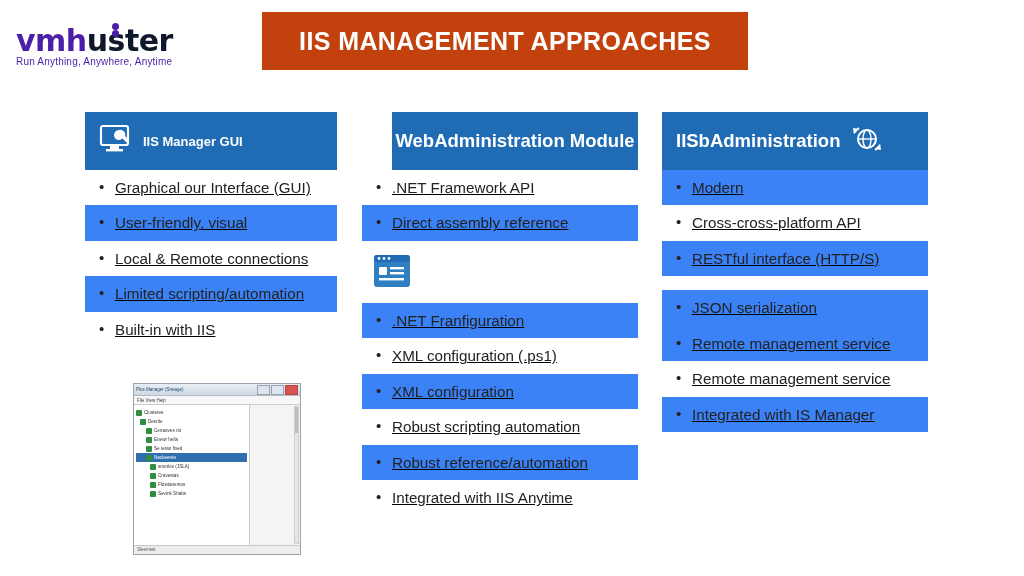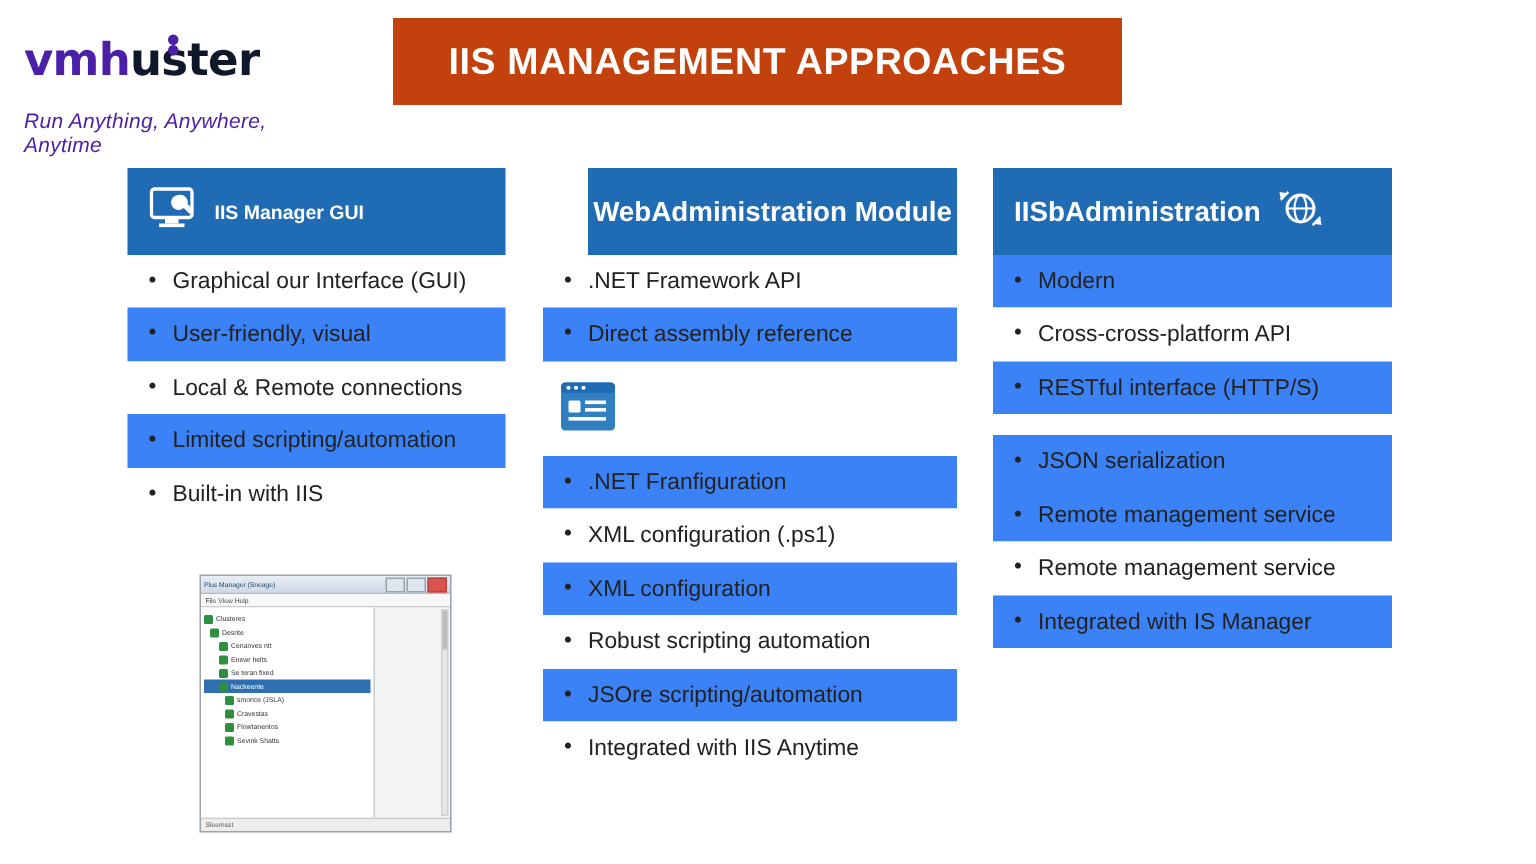--- a/index.html
+++ b/index.html
@@ -44,24 +44,23 @@
   #logo .umlaut i {
     display: block;
     float: left;
     width: 7px;
     height: 7px;
     margin-right: 5px;
     border-radius: 50%;
     background: #4b1fa8;
   }
   #logo .logo-tag {
-    margin-top: 16px;
-    font-size: 14px;
+    margin-top: 0;
+    font-size: 10px;
     color: #4b1fa8;
-    font-style: italic;
     letter-spacing: 0.2px;
   }
 
   
   #title-banner {
     position: absolute;
     left: 262px;
     top: 12px;
     width: 486px;
     height: 58px;
@@ -104,20 +103,21 @@
   #col-2 .col-header { justify-content: center; margin-left: 30px; }
   #col-1 .col-header .hdr-text { font-size: 13px; }
 
   .hdr-icon { flex: 0 0 auto; display: block; }
 
   
   .bullet-list {
     list-style: none;
     margin: 0;
     padding: 0;
+    text-decoration: underline;
   }
   .bullet-list li {
     position: relative;
     font-size: 15.2px;
     color: #222222;
     padding: 9px 8px 9px 30px;
     box-sizing: border-box;
     line-height: 1.15;
     background: #ffffff;
   }
@@ -300,21 +300,21 @@
       <rect x="18" y="16" width="14" height="2.4" fill="#ffffff"></rect>
       <rect x="18" y="21" width="14" height="2.4" fill="#ffffff"></rect>
       <rect x="7" y="27" width="25" height="2.4" fill="#ffffff"></rect>
     </svg>
   </div>
   <ul class="bullet-list">
     <li class="alt">.NET Franfiguration</li>
     <li>XML configuration (.ps1)</li>
     <li class="alt">XML configuration</li>
     <li>Robust scripting automation</li>
-    <li class="alt">JSOre scripting/automation</li>
+    <li class="alt">Robust reference/automation</li>
     <li>Integrated with IIS Anytime</li>
   </ul>
 </div>
 
 <div class="column" id="col-3">
   <div class="col-header">
     <span class="hdr-text">IISbAdministration</span>
     <span class="hdr-icon">
       <svg width="34" height="30" viewBox="0 0 34 30">
         <circle cx="17" cy="15" r="9" fill="none" stroke="#ffffff" stroke-width="2"></circle>

